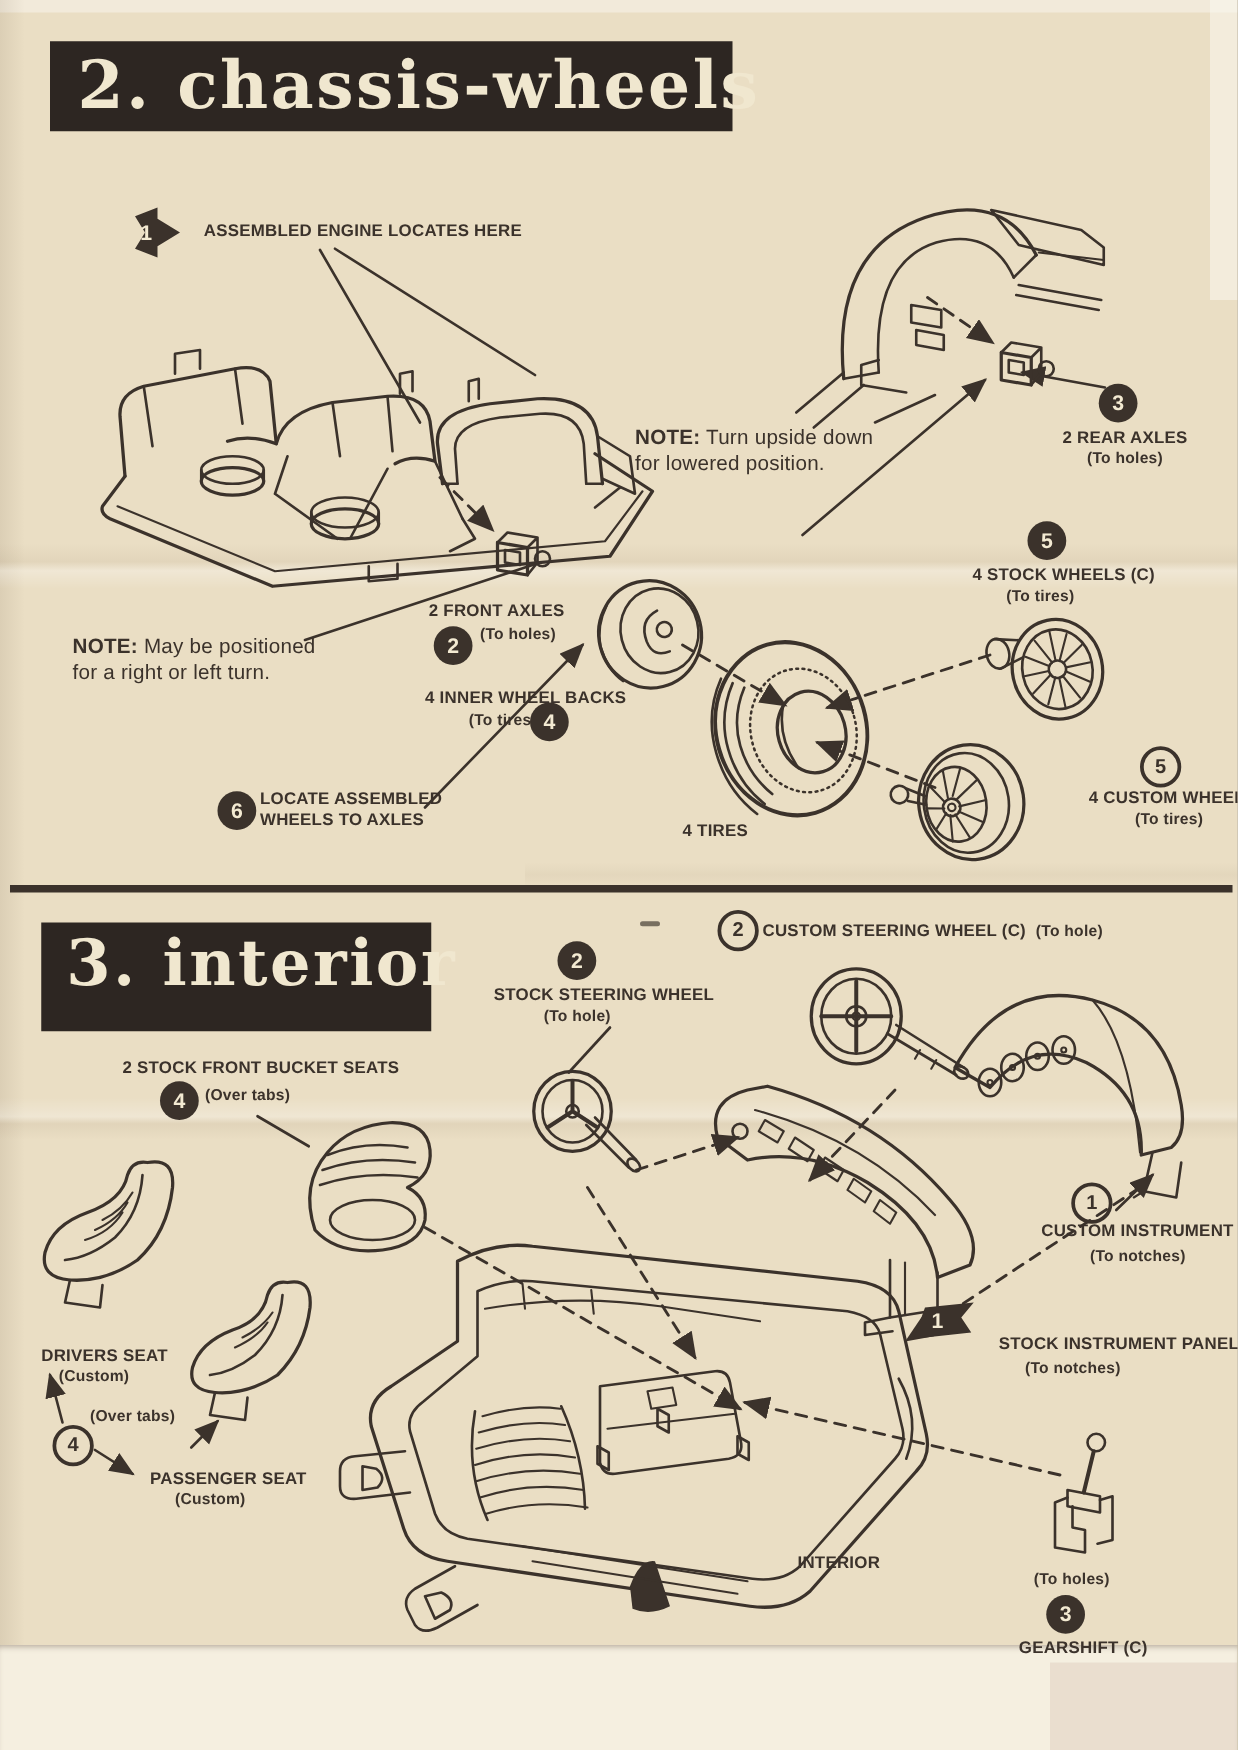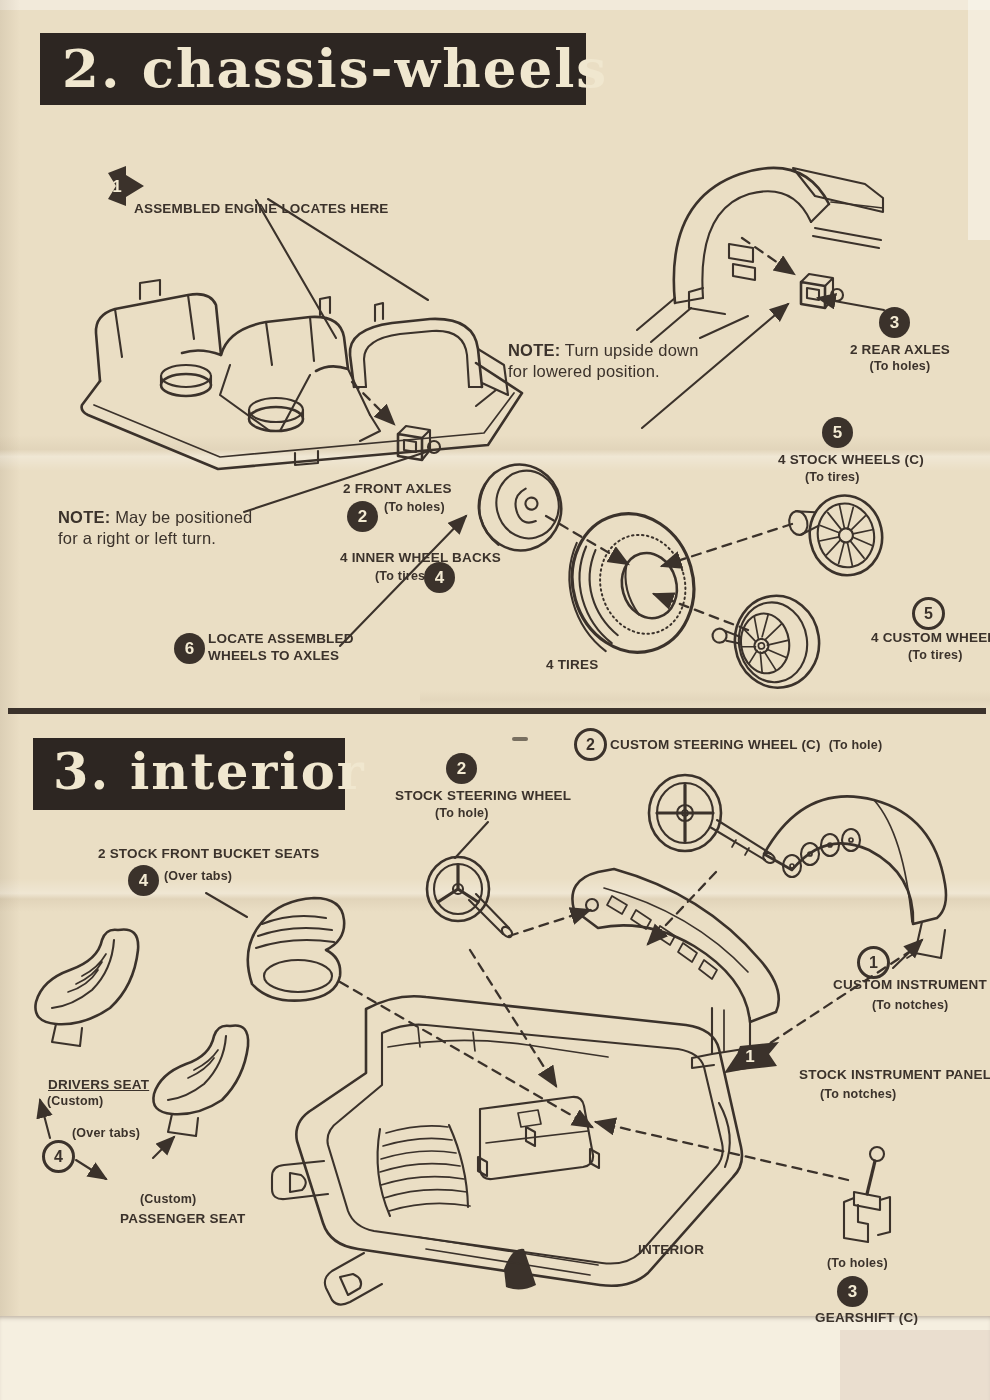--- a/index.html
+++ b/index.html
@@ -18,21 +18,21 @@
   .crease2{left:0;top:878px;width:990px;height:34px;background:linear-gradient(180deg,rgba(120,95,65,0),rgba(255,255,255,.26) 45%,rgba(120,95,65,.08) 62%,rgba(120,95,65,0));}
   .crease3{left:420px;top:690px;width:570px;height:20px;background:linear-gradient(180deg,rgba(120,95,65,0),rgba(120,95,65,.06),rgba(120,95,65,0));}
   .bottom-strip{left:0;top:1316px;width:990px;height:84px;background:var(--c-paper_light);box-shadow:inset 0 4px 5px -3px rgba(70,50,35,.4);}
   .br-smudge{right:0;top:1330px;width:150px;height:70px;background:rgba(205,180,165,.28);}
   .smudge-dash{position:absolute;left:512px;top:737px;width:16px;height:4px;background:var(--c-ink);opacity:.65;border-radius:2px;}
 
   
   .hdr{position:absolute;background:var(--c-header_bg);color:var(--c-header_text);
        font-family:"DejaVu Serif",serif;font-weight:bold;letter-spacing:2px;white-space:nowrap;}
   .hdr2{left:40px;top:33px;width:546px;height:72px;font-size:53px;line-height:70px;padding-left:22px;box-sizing:border-box;}
-  .hdr3{left:33px;top:738px;width:312px;height:72px;font-size:51px;line-height:66px;padding-left:20px;box-sizing:border-box;}
+  .hdr3{left:33px;top:738px;width:312px;height:87px;font-size:51px;line-height:66px;padding-left:20px;box-sizing:border-box;}
 
   
   .lbl{position:absolute;font-weight:700;font-size:13.5px;line-height:17px;letter-spacing:.2px;white-space:nowrap;}
   .ctr{text-align:center;}
   .note{position:absolute;font-size:16.5px;line-height:21px;font-weight:400;letter-spacing:.2px;}
   .note b{font-weight:700;}
 
   
   .bf{position:absolute;width:31px;height:31px;border-radius:50%;background:var(--c-ink);color:#f3ead2;
       font-weight:700;font-size:17px;line-height:31px;text-align:center;}
@@ -296,21 +296,21 @@
       <path class="med" d="M50,1138 L40,1100" marker-end="url(#ah)"></path>
       <path class="med" d="M76,1160 L106,1179" marker-end="url(#ah)"></path>
       <path class="med" d="M153,1158 L174,1137" marker-end="url(#ah)"></path>
     </g>
   </svg>
 
   <svg class="pennant" style="left:106px;top:161px;" width="42" height="50" viewBox="0 0 42 50">
     <polygon points="2,12 20,5 20,14 38,25 20,36 20,45 2,38 10,25" style="fill:var(--c-ink)"></polygon>
     <text x="11" y="31" text-anchor="middle">1</text>
   </svg>
-  <div class="lbl" style="left:134px;top:176px;margin-top:24px;">ASSEMBLED ENGINE LOCATES HERE</div>
+  <div class="lbl" style="left:163px;top:176px;">ASSEMBLED ENGINE LOCATES HERE</div>
 
   <div class="note" style="left:508px;top:340px;width:200px;">
     <b>NOTE:</b> <span>Turn upside down for lowered position.</span>
   </div>
 
   <div class="note" style="left:58px;top:507px;width:210px;">
     <b>NOTE:</b> <span>May be positioned for a right or left turn.</span>
   </div>
 
   <div class="lbl" style="left:343px;top:480px;">2 FRONT AXLES</div>
@@ -358,25 +358,25 @@
   <div class="lbl" style="left:833px;top:976px;">CUSTOM INSTRUMENT PANEL</div>
   <div class="lbl" style="left:872px;top:997px;font-size:12.5px;">(To notches)</div>
 
   <svg class="pennant" style="left:729px;top:1040px;" width="54" height="34" viewBox="0 0 54 34">
     <polygon points="2,31 11,6 50,2 40,14 48,26" style="fill:var(--c-ink)"></polygon>
     <text x="21" y="22" text-anchor="middle">1</text>
   </svg>
   <div class="lbl" style="left:783px;top:1066px;margin-left:16px;">STOCK INSTRUMENT PANEL</div>
   <div class="lbl" style="left:820px;top:1086px;font-size:12.5px;">(To notches)</div>
 
-  <div class="lbl" style="left:48px;top:1076px;text-decoration:underline;">DRIVERS SEAT</div>
+  <div class="lbl" style="left:33px;top:1076px;">DRIVERS SEAT</div>
   <div class="lbl" style="left:47px;top:1093px;font-size:12.5px;">(Custom)</div>
   <div class="lbl" style="left:72px;top:1125px;font-size:12.5px;">(Over tabs)</div>
   <div class="bo" style="left:42px;top:1140px;">4</div>
-  <div class="lbl" style="left:120px;top:1210px;">PASSENGER SEAT</div>
+  <div class="lbl" style="left:120px;top:1174px;">PASSENGER SEAT</div>
   <div class="lbl" style="left:140px;top:1191px;font-size:12.5px;">(Custom)</div>
 
   <div class="lbl" style="left:638px;top:1241px;">INTERIOR</div>
 
   <div class="lbl" style="left:815px;top:1309px;">GEARSHIFT (C)</div>
   <div class="lbl" style="left:827px;top:1255px;font-size:12.5px;">(To holes)</div>
   <div class="bf" style="left:837px;top:1276px;">3</div>
 
 </div>
 

